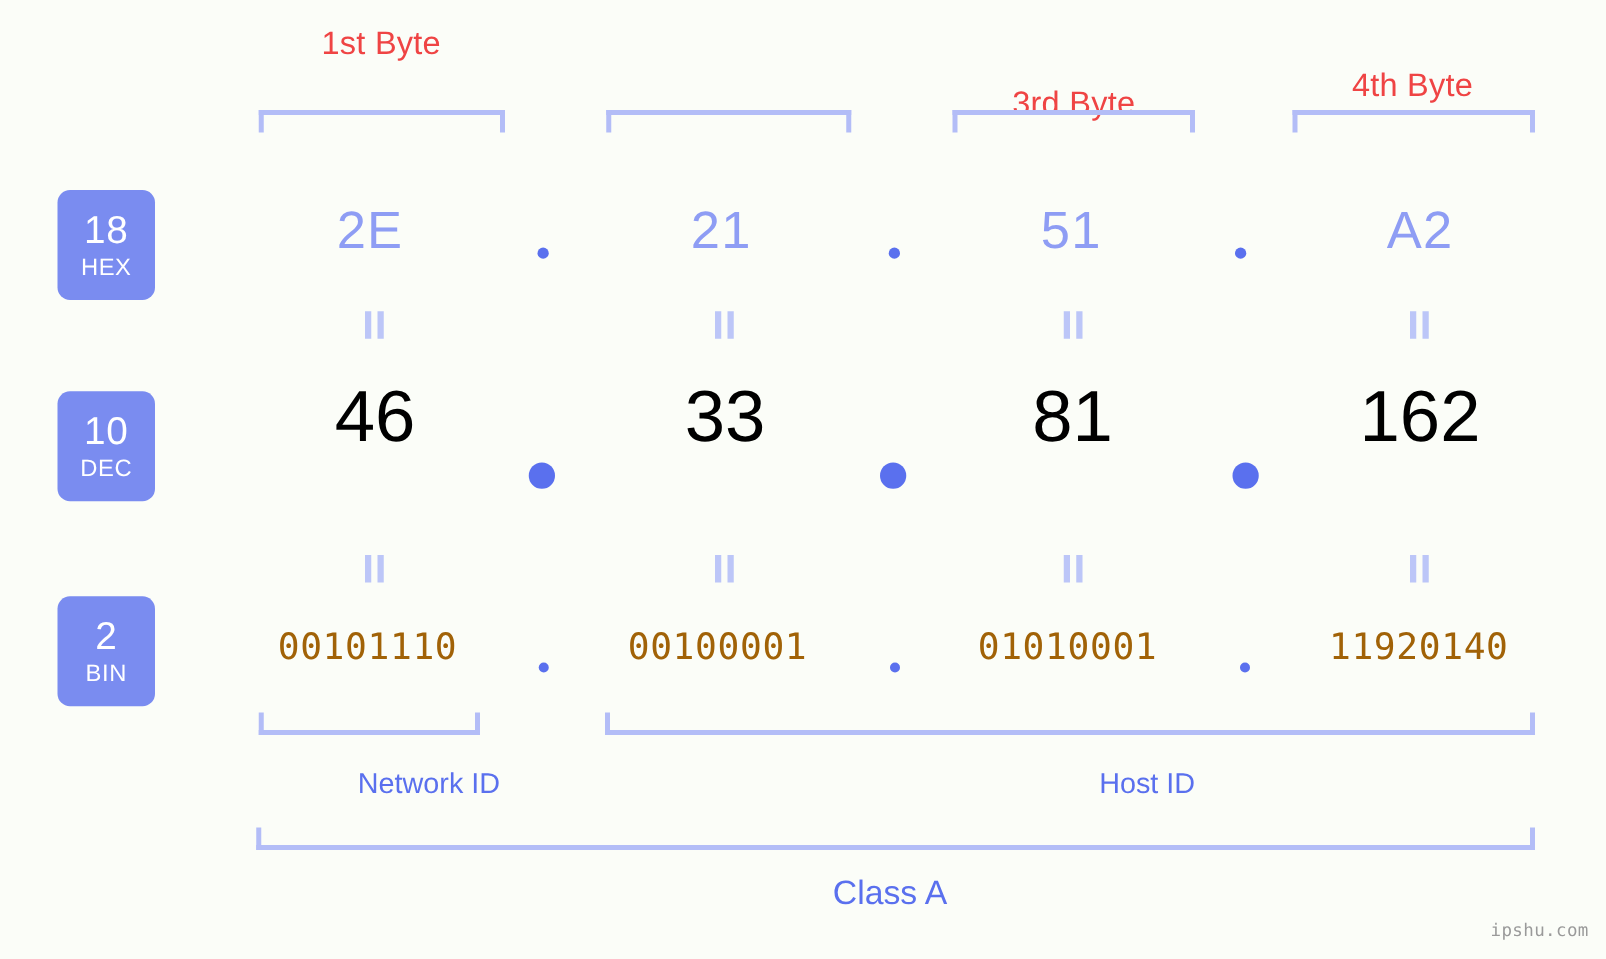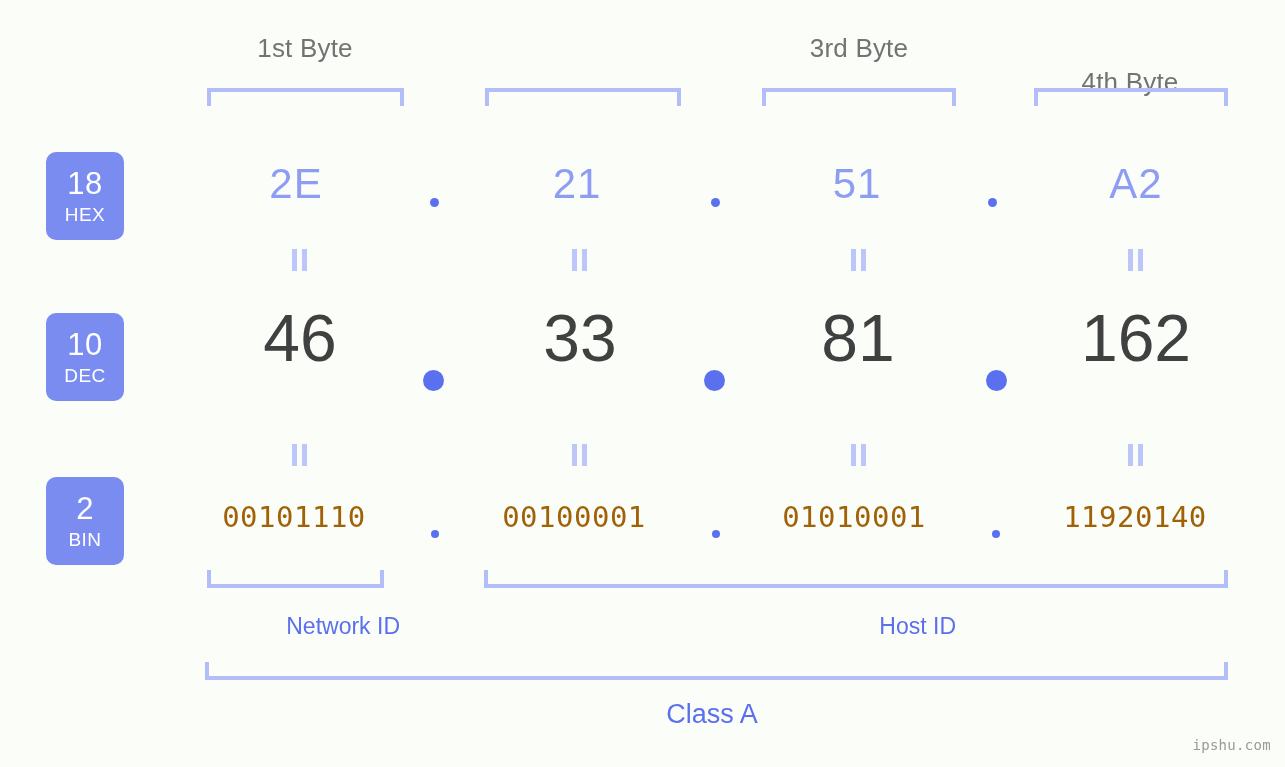--- a/index.html
+++ b/index.html
@@ -15,23 +15,23 @@
     position: relative;
   }
   .stage {
     position: absolute;
     inset: 0;
   }
 
   
   .byte-label {
     position: absolute;
-    top: 33px;
+    top: 19px;
     font-size: 26px;
-    color: #737373;
+    color: #ef4444;
     text-align: center;
     letter-spacing: 0.2px;
     white-space: nowrap;
   }
 
   
   .bracket-down {
     position: absolute;
     top: 88px;
     height: 18px;
@@ -86,22 +86,22 @@
     line-height: 1;
   }
   .row-hex .value {
     top: 163px;
     font-size: 42px;
     color: #8e9df4;
     letter-spacing: 1px;
   }
   .row-dec .value {
     top: 305px;
-    font-size: 66px;
-    color: #404040;
+    font-size: 58px;
+    color: #000000;
     letter-spacing: 0px;
   }
   .row-bin .value {
     top: 503px;
     font-size: 29px;
     color: #a16207;
     font-family: "DejaVu Sans Mono", monospace;
     letter-spacing: 0.5px;
   }
 
@@ -157,21 +157,21 @@
     color: #9a9a9a;
     letter-spacing: 0.3px;
   }
 </style>
 </head>
 <body>
 
 <div class="stage">
 
   <div class="byte-label" style="left:205px;width:200px;">1st Byte</div>
-  <div class="byte-label" style="left:761px;width:196px;">3rd Byte</div>
+  <div class="byte-label" style="left:761px;width:196px;margin-top:48px;">3rd Byte</div>
   <div class="byte-label" style="left:1032px;width:196px;margin-top:34px;">4th Byte</div>
 
   <div class="bracket-down" style="left:207px;width:197px;"></div>
   <div class="bracket-down" style="left:485px;width:196px;"></div>
   <div class="bracket-down" style="left:762px;width:194px;"></div>
   <div class="bracket-down" style="left:1034px;width:194px;"></div>
 
   <div class="badge" style="top:152px;">
     <span class="num">18</span>
     <span class="unit">HEX</span>

